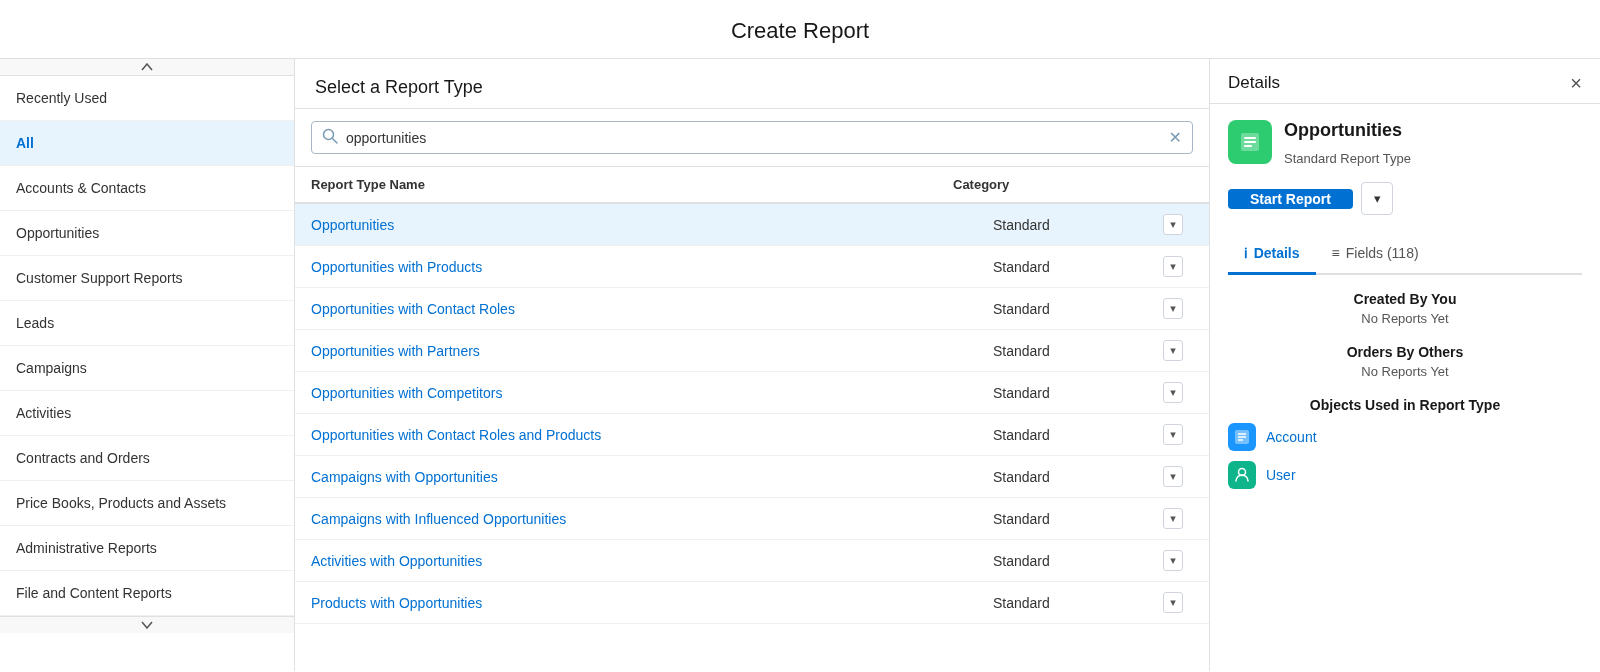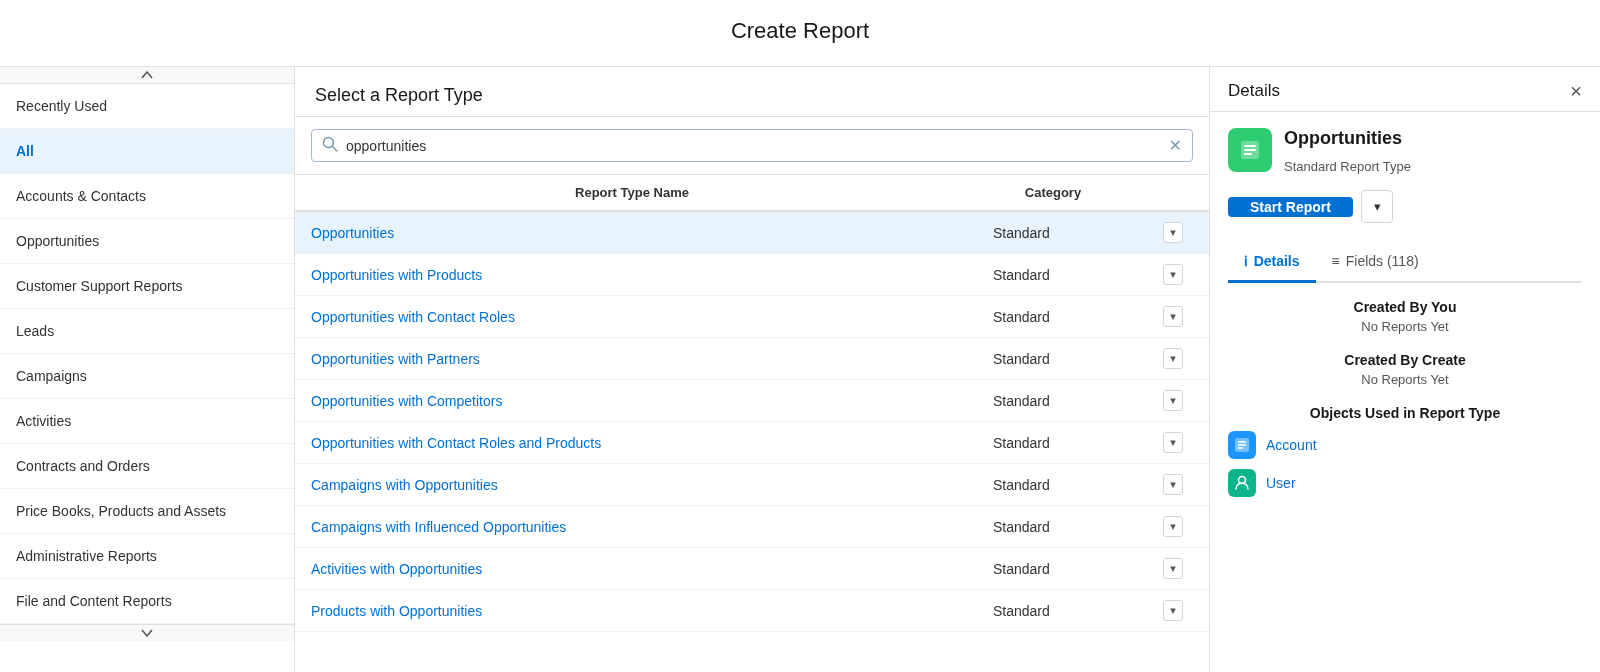--- a/index.html
+++ b/index.html
@@ -2,21 +2,21 @@
 <html><head>
   <meta charset="utf-8">
   <style>
     * { box-sizing: border-box; margin: 0; padding: 0; }
     body { font-family: 'Segoe UI', Arial, sans-serif; font-size: 14px; color: #333; background: #fff; height: 672px; overflow: hidden; }
 
     .page-title {
       text-align: center;
       font-size: 22px;
       font-weight: 300;
-      padding: 18px 0 22px;
+      padding: 18px 0 14px;
       color: #181818;
       border-bottom: 1px solid #e0e0e0;
     }
 
     .main-layout {
       display: flex;
       height: calc(672px - 60px);
     }
 
     
@@ -90,21 +90,20 @@
     }
 
     .report-table-header {
       display: flex;
       padding: 10px 16px;
       font-weight: 700;
       font-size: 13px;
       color: #333;
       border-bottom: 2px solid #e0e0e0;
       background: #fff;
-      text-align: center;
     }
 
     .col-name { flex: 1; }
     .col-category { width: 200px; }
     .col-action { width: 40px; }
 
     .report-row {
       display: flex;
       align-items: center;
       padding: 10px 16px;
@@ -504,21 +503,21 @@
             <span>Fields (118)</span>
           </div>
         </div>
 
       <div class="detail-section">
         <div class="detail-section-title">Created By You</div>
         <div class="detail-section-value">No Reports Yet</div>
       </div>
 
       <div class="detail-section">
-        <div class="detail-section-title">Created By Create</div>
+        <div class="detail-section-title">Orders By Others</div>
         <div class="detail-section-value">No Reports Yet</div>
       </div>
 
       <div class="detail-section">
         <div class="objects-section-title">Objects Used in Report Type</div>
         <div id="object-items">
             <div class="object-item">
               <div class="object-icon blue">
                 <svg width="18" height="18" viewBox="0 0 18 18" fill="none">
                   <rect x="2" y="2" width="14" height="14" rx="2" fill="white" fill-opacity="0.4"></rect>

